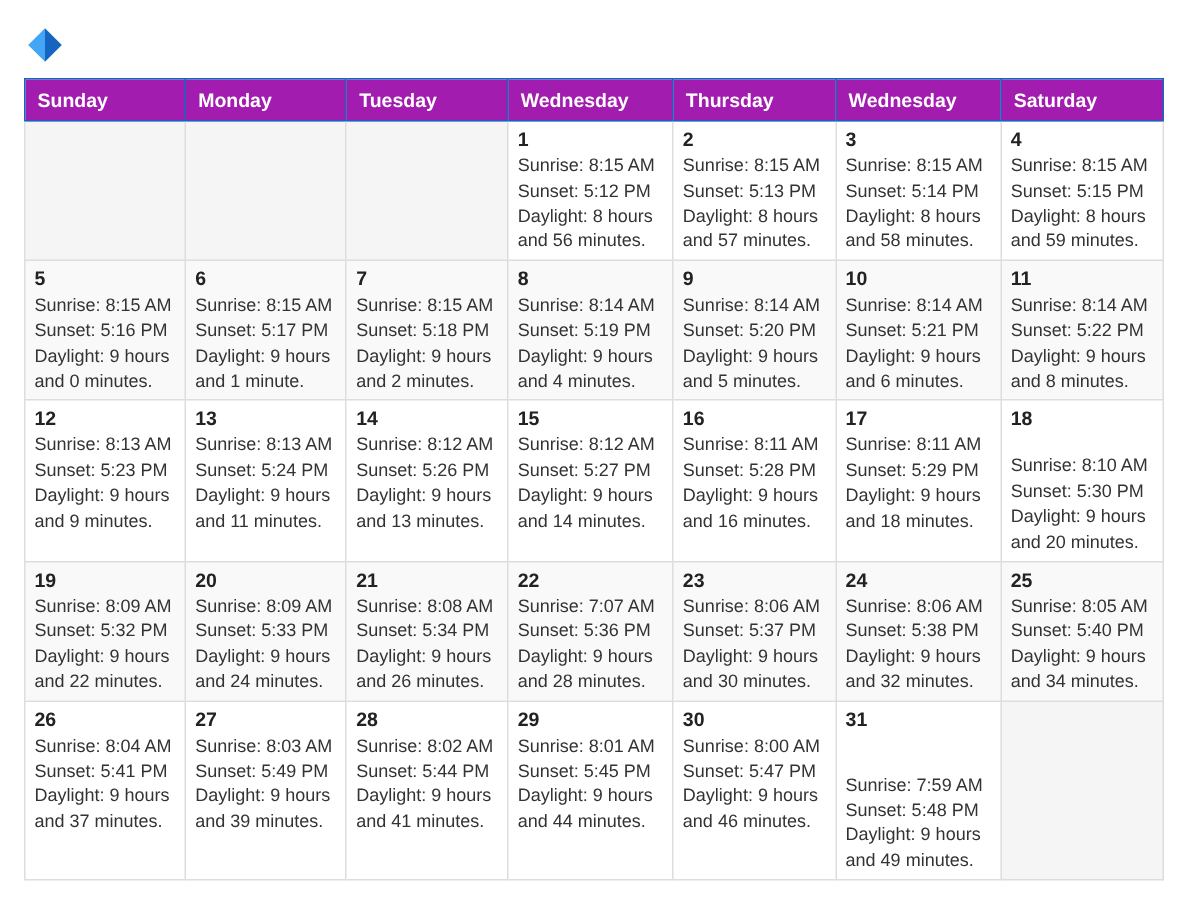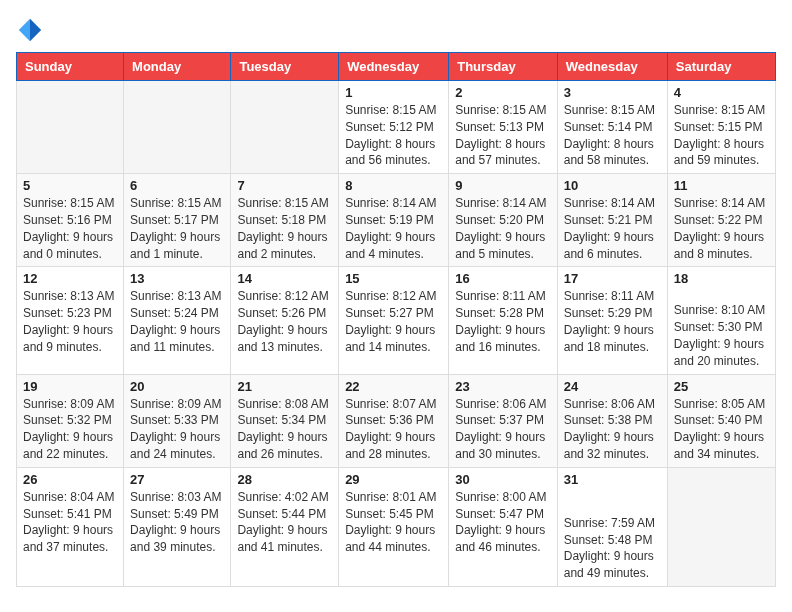--- a/index.html
+++ b/index.html
@@ -43,21 +43,21 @@
     .location {
       font-size: 15px;
       color: #555;
     }
     .calendar {
       width: 100%;
       border-collapse: collapse;
       border: 1px solid #ccc;
     }
     .calendar th {
-      background: #ef4444;
+      background: #a21caf;
       color: #fff;
       text-align: left;
       padding: 6px 8px;
       font-size: 13px;
       border: 1px solid #1565c0;
     }
     .calendar td {
       vertical-align: top;
       border: 1px solid #ddd;
       padding: 4px 6px;
@@ -270,21 +270,21 @@
         </td>
         <td>
           <div class="day-number">21</div>
           <div class="day-info" style="white-space: pre-line;">Sunrise: 8:08 AM
 Sunset: 5:34 PM
 Daylight: 9 hours
 and 26 minutes.</div>
         </td>
         <td>
           <div class="day-number">22</div>
-          <div class="day-info" style="white-space: pre-line;">Sunrise: 8:07 AM
+          <div class="day-info" style="white-space: pre-line;">Sunrise: 7:07 AM
 Sunset: 5:36 PM
 Daylight: 9 hours
 and 28 minutes.</div>
         </td>
         <td>
           <div class="day-number">23</div>
           <div class="day-info" style="white-space: pre-line;">Sunrise: 8:06 AM
 Sunset: 5:37 PM
 Daylight: 9 hours
 and 30 minutes.</div>
@@ -314,21 +314,21 @@
         </td>
         <td>
           <div class="day-number">27</div>
           <div class="day-info" style="white-space: pre-line;">Sunrise: 8:03 AM
 Sunset: 5:49 PM
 Daylight: 9 hours
 and 39 minutes.</div>
         </td>
         <td>
           <div class="day-number">28</div>
-          <div class="day-info" style="white-space: pre-line;">Sunrise: 4:02 AM
+          <div class="day-info" style="white-space: pre-line;">Sunrise: 8:02 AM
 Sunset: 5:44 PM
 Daylight: 9 hours
 and 41 minutes.</div>
         </td>
         <td>
           <div class="day-number">29</div>
           <div class="day-info" style="white-space: pre-line;">Sunrise: 8:01 AM
 Sunset: 5:45 PM
 Daylight: 9 hours
 and 44 minutes.</div>

